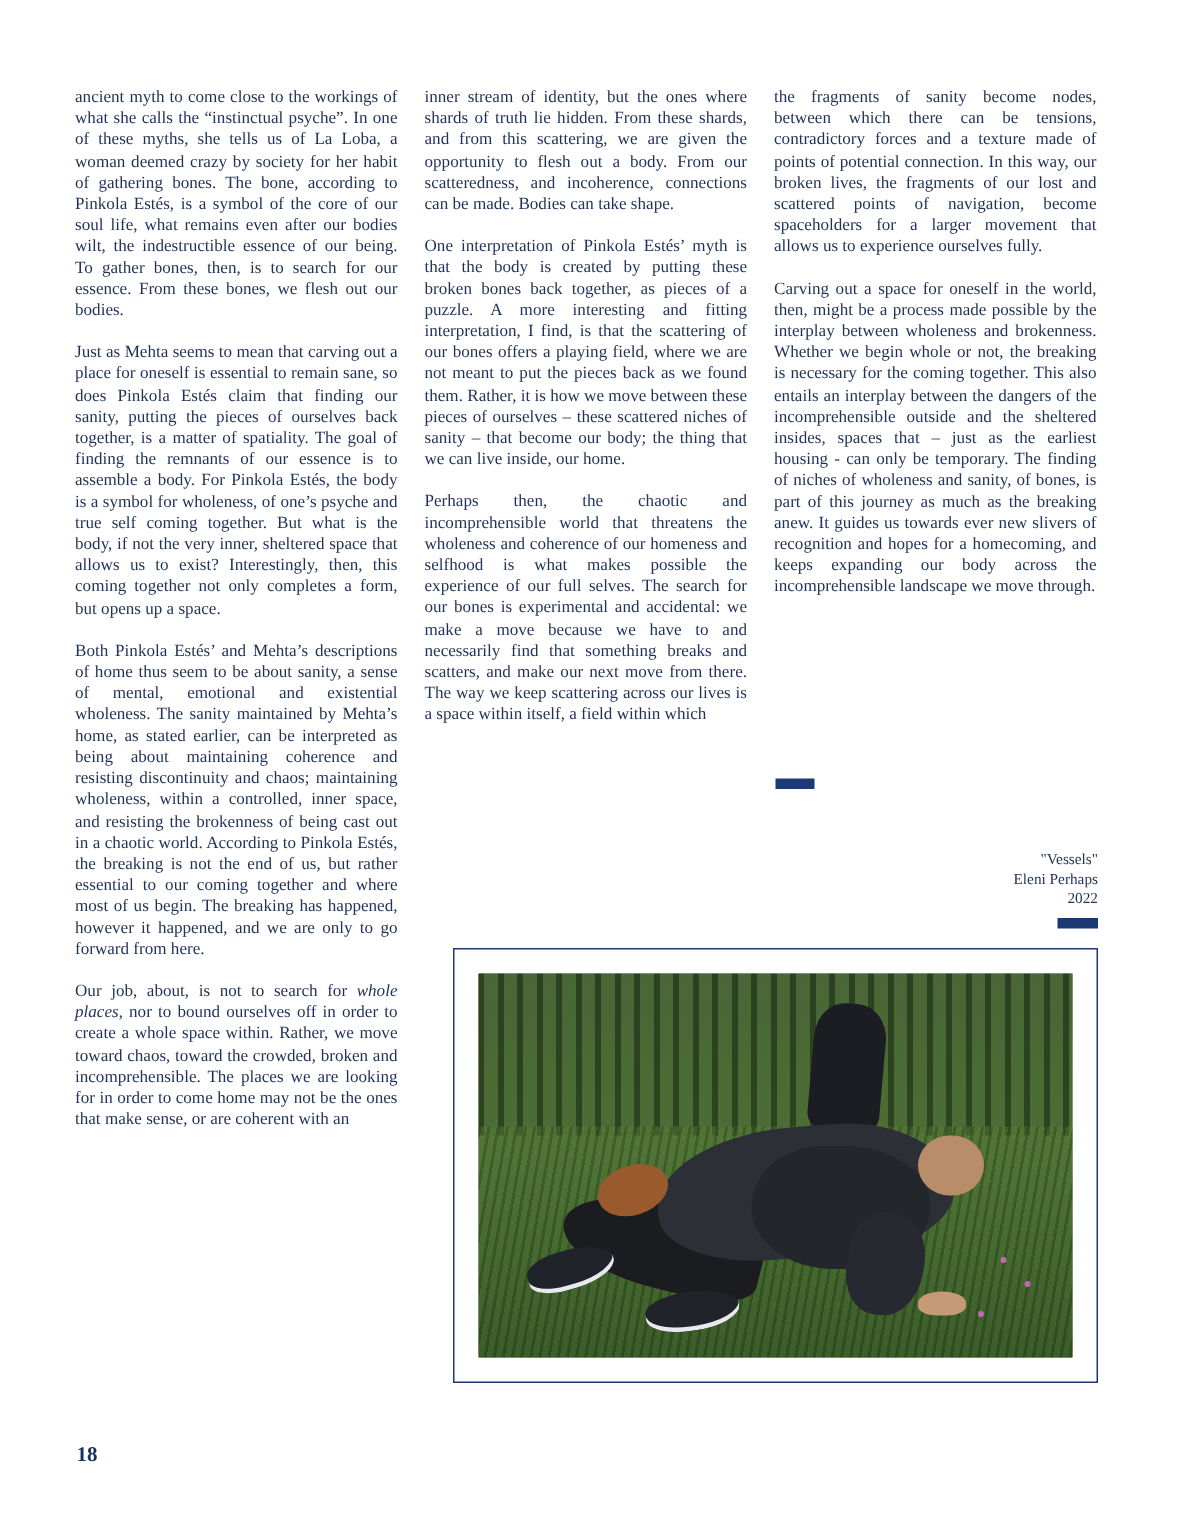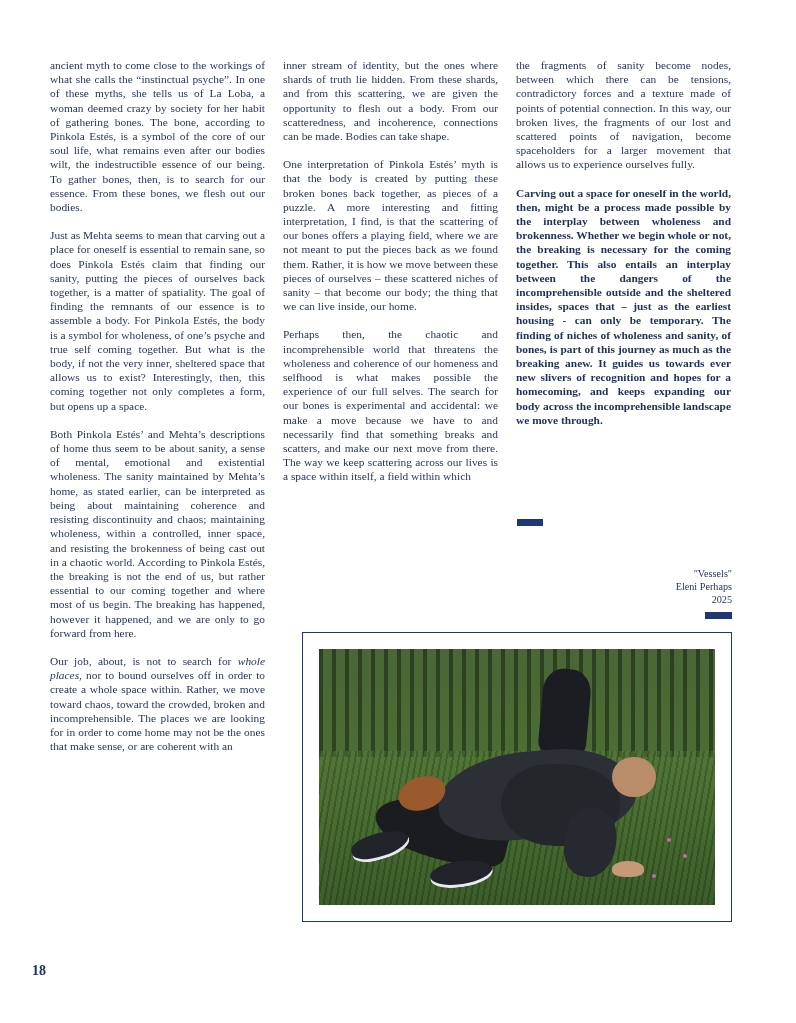--- a/index.html
+++ b/index.html
@@ -37,21 +37,20 @@
     margin: 0 0 14px 0;
     font-size: 11.4px;
     line-height: 14.2px;
     text-align: justify;
     color: #1f3157;
     hyphens: auto;
     -webkit-hyphens: auto;
   }
   .col p.nospace {
     margin-bottom: 0;
-    font-weight: bold;
   }
   .italic {
     font-style: italic;
   }
   
   .rule-short {
     position: absolute;
     left: 517px;
     top: 519px;
     width: 26px;
@@ -229,21 +228,21 @@
   }
   .ph-flower {
     position: absolute;
     width: 4px;
     height: 4px;
     border-radius: 50%;
     background: #c06ab0;
   }
   .page-number {
     position: absolute;
-    left: 32px;
+    left: 51px;
     top: 963px;
     font-size: 14px;
     font-weight: bold;
     color: #15325f;
     font-family: "Liberation Serif", serif;
   }
 </style>
 </head>
 <body>
 
@@ -269,21 +268,21 @@
       <p class="nospace">Carving out a space for oneself in the world, then, might be a process made possible by the interplay between wholeness and brokenness. Whether we begin whole or not, the breaking is necessary for the coming together. This also entails an interplay between the dangers of the incomprehensible outside and the sheltered insides, spaces that – just as the earliest housing - can only be temporary. The finding of niches of wholeness and sanity, of bones, is part of this journey as much as the breaking anew. It guides us towards ever new slivers of recognition and hopes for a homecoming, and keeps expanding our body across the incomprehensible landscape we move through.</p>
     </div>
 
   </div>
 
   <div class="rule-short"></div>
 
   <div class="caption">
     <div>"Vessels"</div>
     <div>Eleni Perhaps</div>
-    <div>2025</div>
+    <div>2022</div>
   </div>
 
   <div class="rule-short2"></div>
 
   <div class="photo-frame">
     <div class="photo">
       <div class="ph-bg"></div>
       <div class="ph-trees"></div>
       <div class="ph-grass"></div>
       <div class="ph-person-back"></div>

